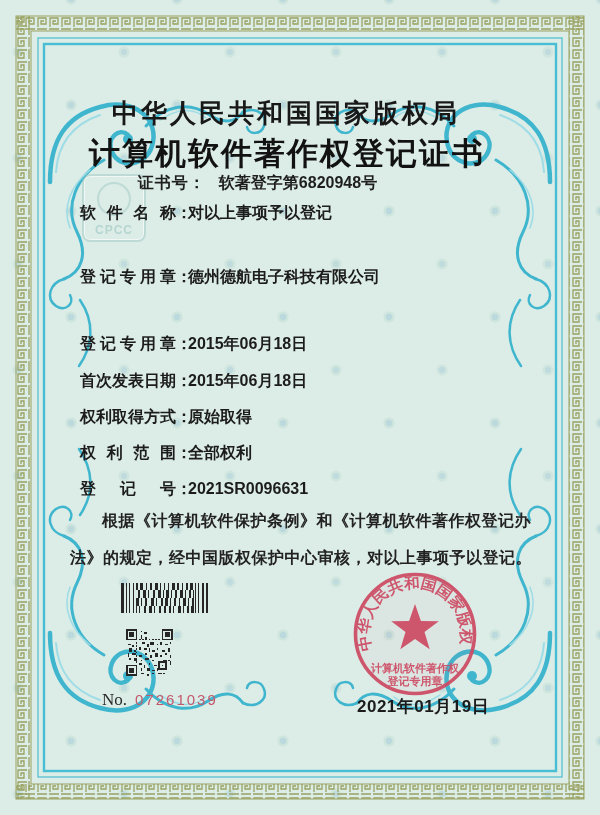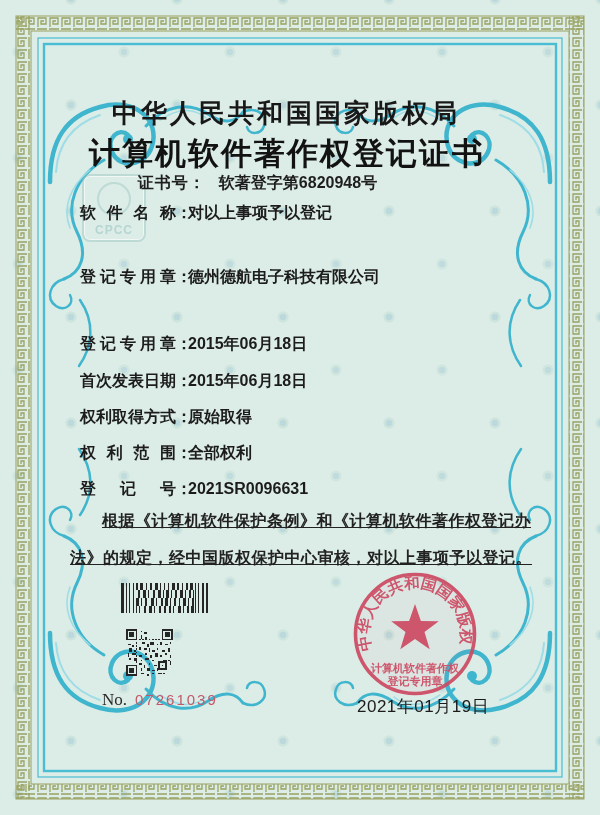--- a/index.html
+++ b/index.html
@@ -38,21 +38,21 @@
 
   .field{position:absolute;left:80px;font-size:16px;font-weight:bold;line-height:25px;white-space:nowrap;}
   .flabel{display:inline-block;width:96px;text-align:justify;text-align-last:justify;vertical-align:top;}
   .fcolon{display:inline-block;vertical-align:top;}
   .fvalue{position:absolute;left:108px;top:0;display:inline-block;}
   .fvalue .l2{display:block;}
 
   .statement{
     position:absolute;top:502px;left:70px;width:462px;margin:0;
     font-size:16px;font-weight:bold;line-height:37px;
-    text-indent:2em;letter-spacing:0.5px;color:#222;text-decoration:underline;
+    text-indent:2em;letter-spacing:0.5px;color:#222;
   }
 
   .cpcc-mark{
     position:absolute;left:82px;top:174px;width:60px;height:64px;
     border:2px solid rgba(150,195,190,.55);border-radius:8px;
     box-shadow:inset 0 0 0 1px rgba(255,255,255,.7);
     z-index:1;opacity:.8;
   }
   .cpcc-mark .ring{
     position:absolute;left:13px;top:6px;width:30px;height:30px;border-radius:50%;
@@ -63,21 +63,21 @@
     font-size:12px;font-weight:bold;color:rgba(140,190,185,.6);letter-spacing:1px;
   }
 
   .serial{position:absolute;left:102px;top:690px;font-size:17px;white-space:nowrap;}
   .serial .no{font-family:"Liberation Serif","DejaVu Serif",serif;color:#2a2a2a;font-weight:normal;}
   .serial .digits{
     font-family:Liberation Sans, sans-serif;
     color:#c4596b;font-size:15px;letter-spacing:2px;margin-left:8px;
   }
 
-  .issue-date{position:absolute;left:357px;top:695px;font-size:17px;font-weight:normal;color:#1b1b1b;letter-spacing:0.5px;}
+  .issue-date{position:absolute;left:357px;top:695px;font-size:17px;font-weight:bold;color:#1b1b1b;letter-spacing:0.5px;}
 
   .seal{position:absolute;left:352px;top:571px;opacity:.93;mix-blend-mode:multiply;}
   .barcode{position:absolute;left:121px;top:582px;}
   .qrcode{position:absolute;left:126px;top:629px;}
 </style>
 </head>
 <body>
 
 <div class="page">
 

